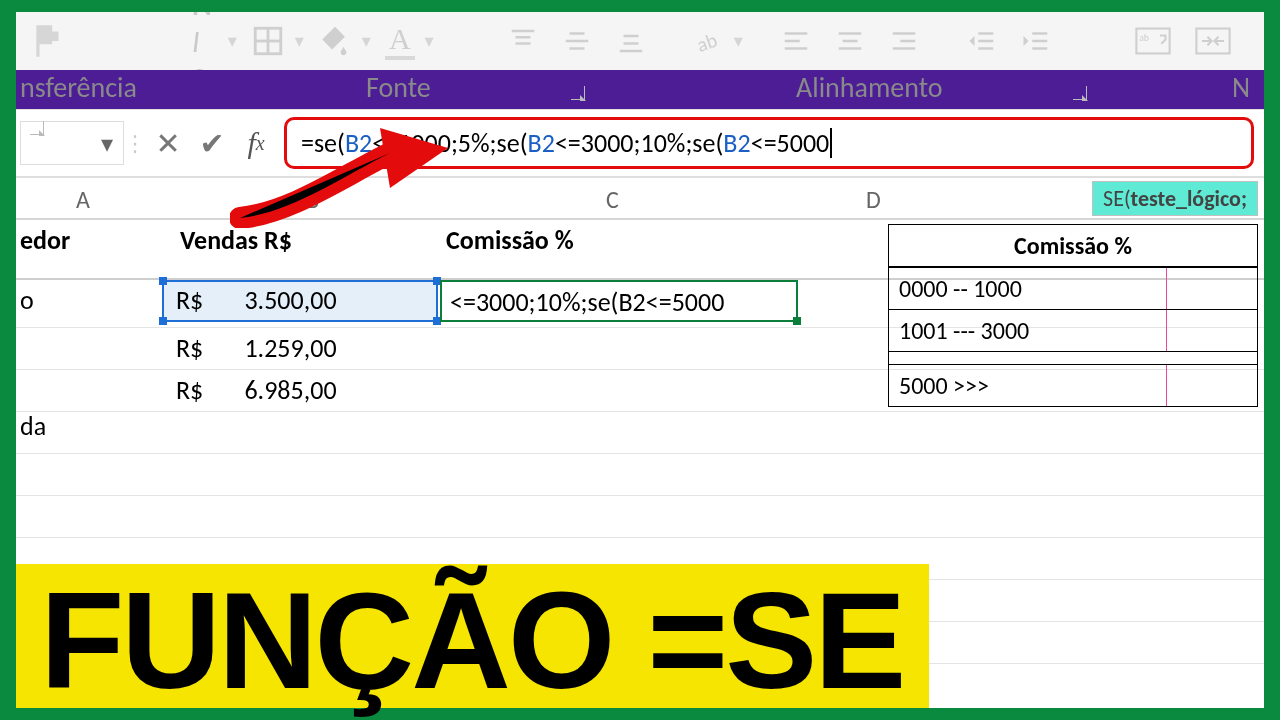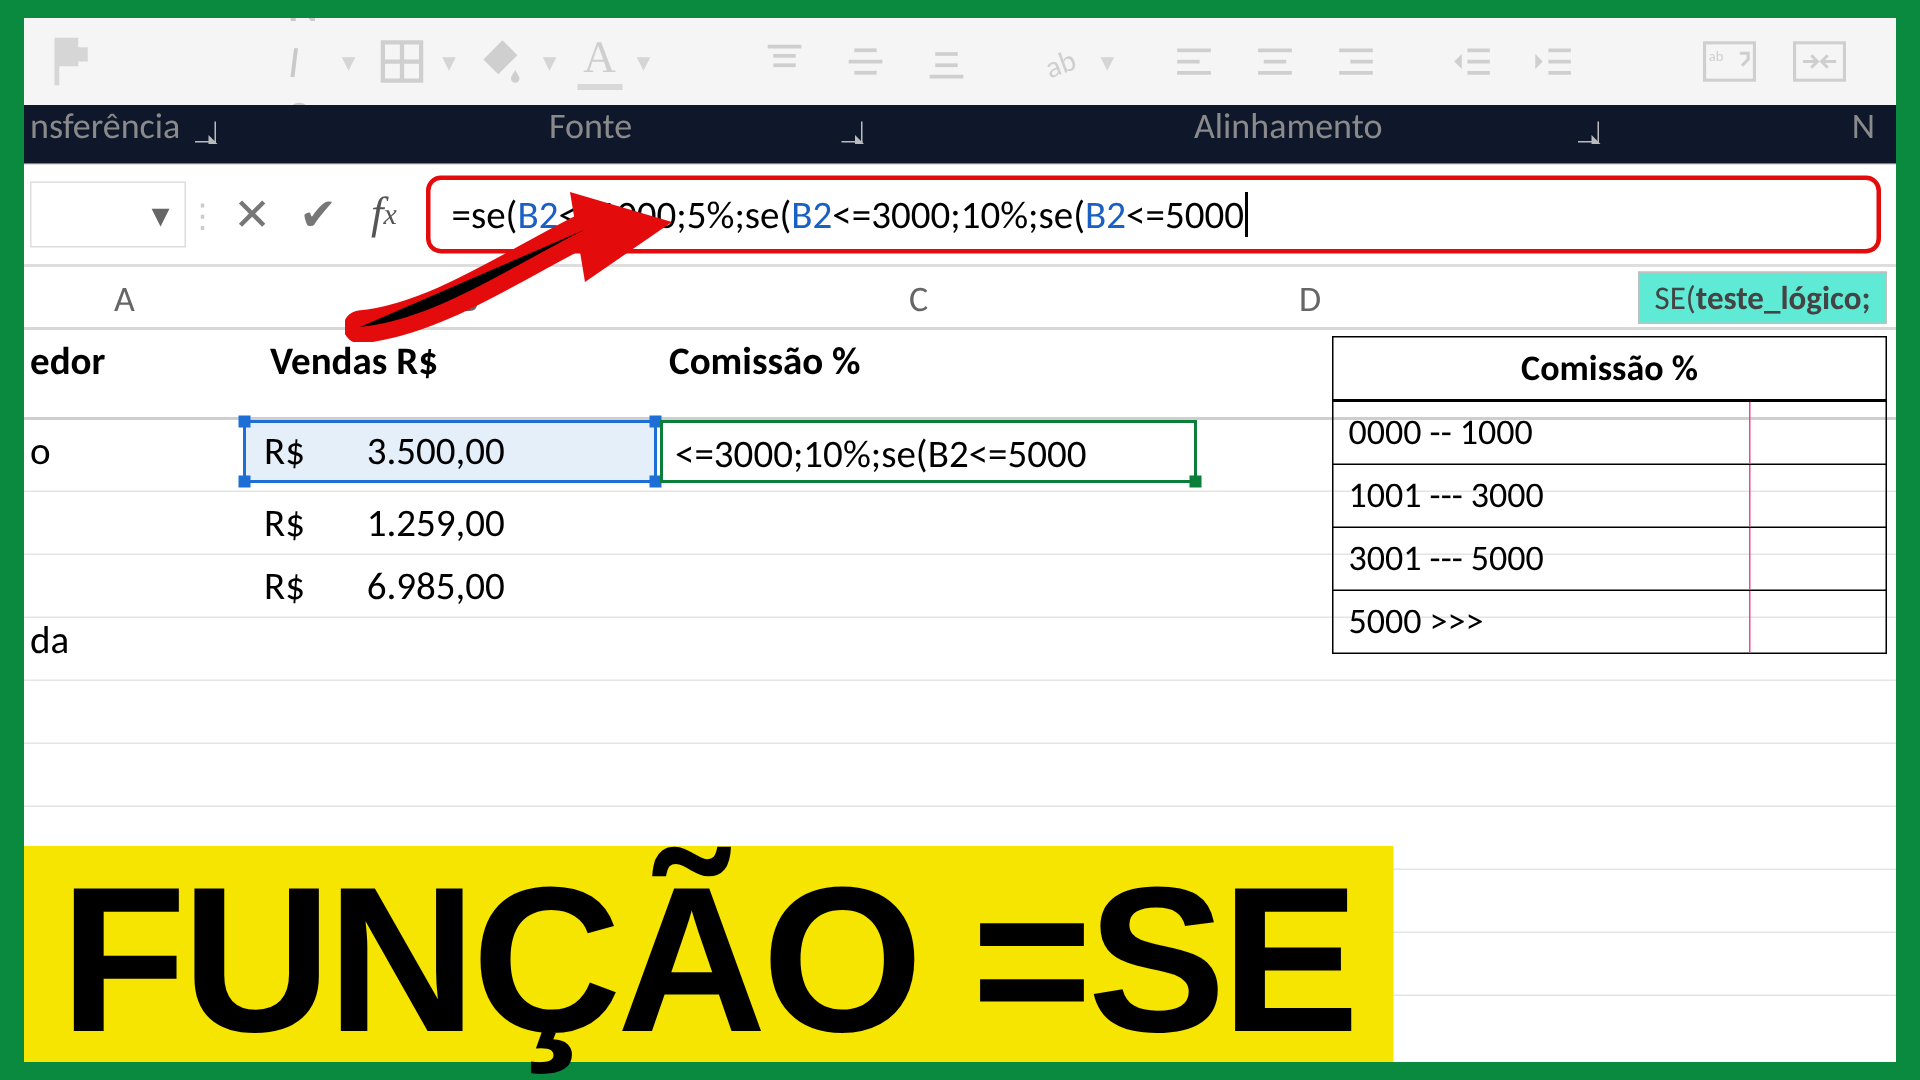--- a/index.html
+++ b/index.html
@@ -32,23 +32,23 @@
     gap: 24px;
   }
   .ribbon .paint { margin-right: 40px; }
   .ribbon .fontset { letter-spacing: 6px; }
   .ribbon .ddarrow { font-size: 18px; color:#d5d5d5; margin: 0 -10px 0 -14px; }
   .ribbon svg { display:block; }
   .vsep { width:1px; height:48px; background:#e6e6e6; margin:0 18px; }
   
   .groups {
     height: 40px;
-    background: #0f172a;
+    background: #4c1d95;
     display: flex;
-    font-size: 24px;
+    font-size: 28px;
     color: #8a8a8a;
     border-bottom: 1px solid #e2e2e2;
     position: relative;
   }
   .groups .g1 { position:absolute; left:0; width:140px; text-align:left; padding-left:4px;}
   .groups .g2 { position:absolute; left:350px; }
   .groups .g3 { position:absolute; left:780px; }
   .groups .g4 { position:absolute; right:14px; }
   .dlgl {
     width:14px; height:14px; border:1px solid #bbb; border-top:none; border-left:none;
@@ -406,21 +406,20 @@
     <div class="rt-h">Comissão %</div>
     <div class="rt-row">
         <div class="c1">0000 -- 1000</div>
         <div class="c2"></div>
       </div>
     <div class="rt-row">
         <div class="c1">1001 --- 3000</div>
         <div class="c2"></div>
       </div>
     <div class="rt-row">
-        <div class="c1">3001 --- 5000</div>
         <div class="c2"></div>
       </div>
     <div class="rt-row">
         <div class="c1">5000 &gt;&gt;&gt;</div>
         <div class="c2"></div>
       </div>
   </div>
 
 </div>
 

